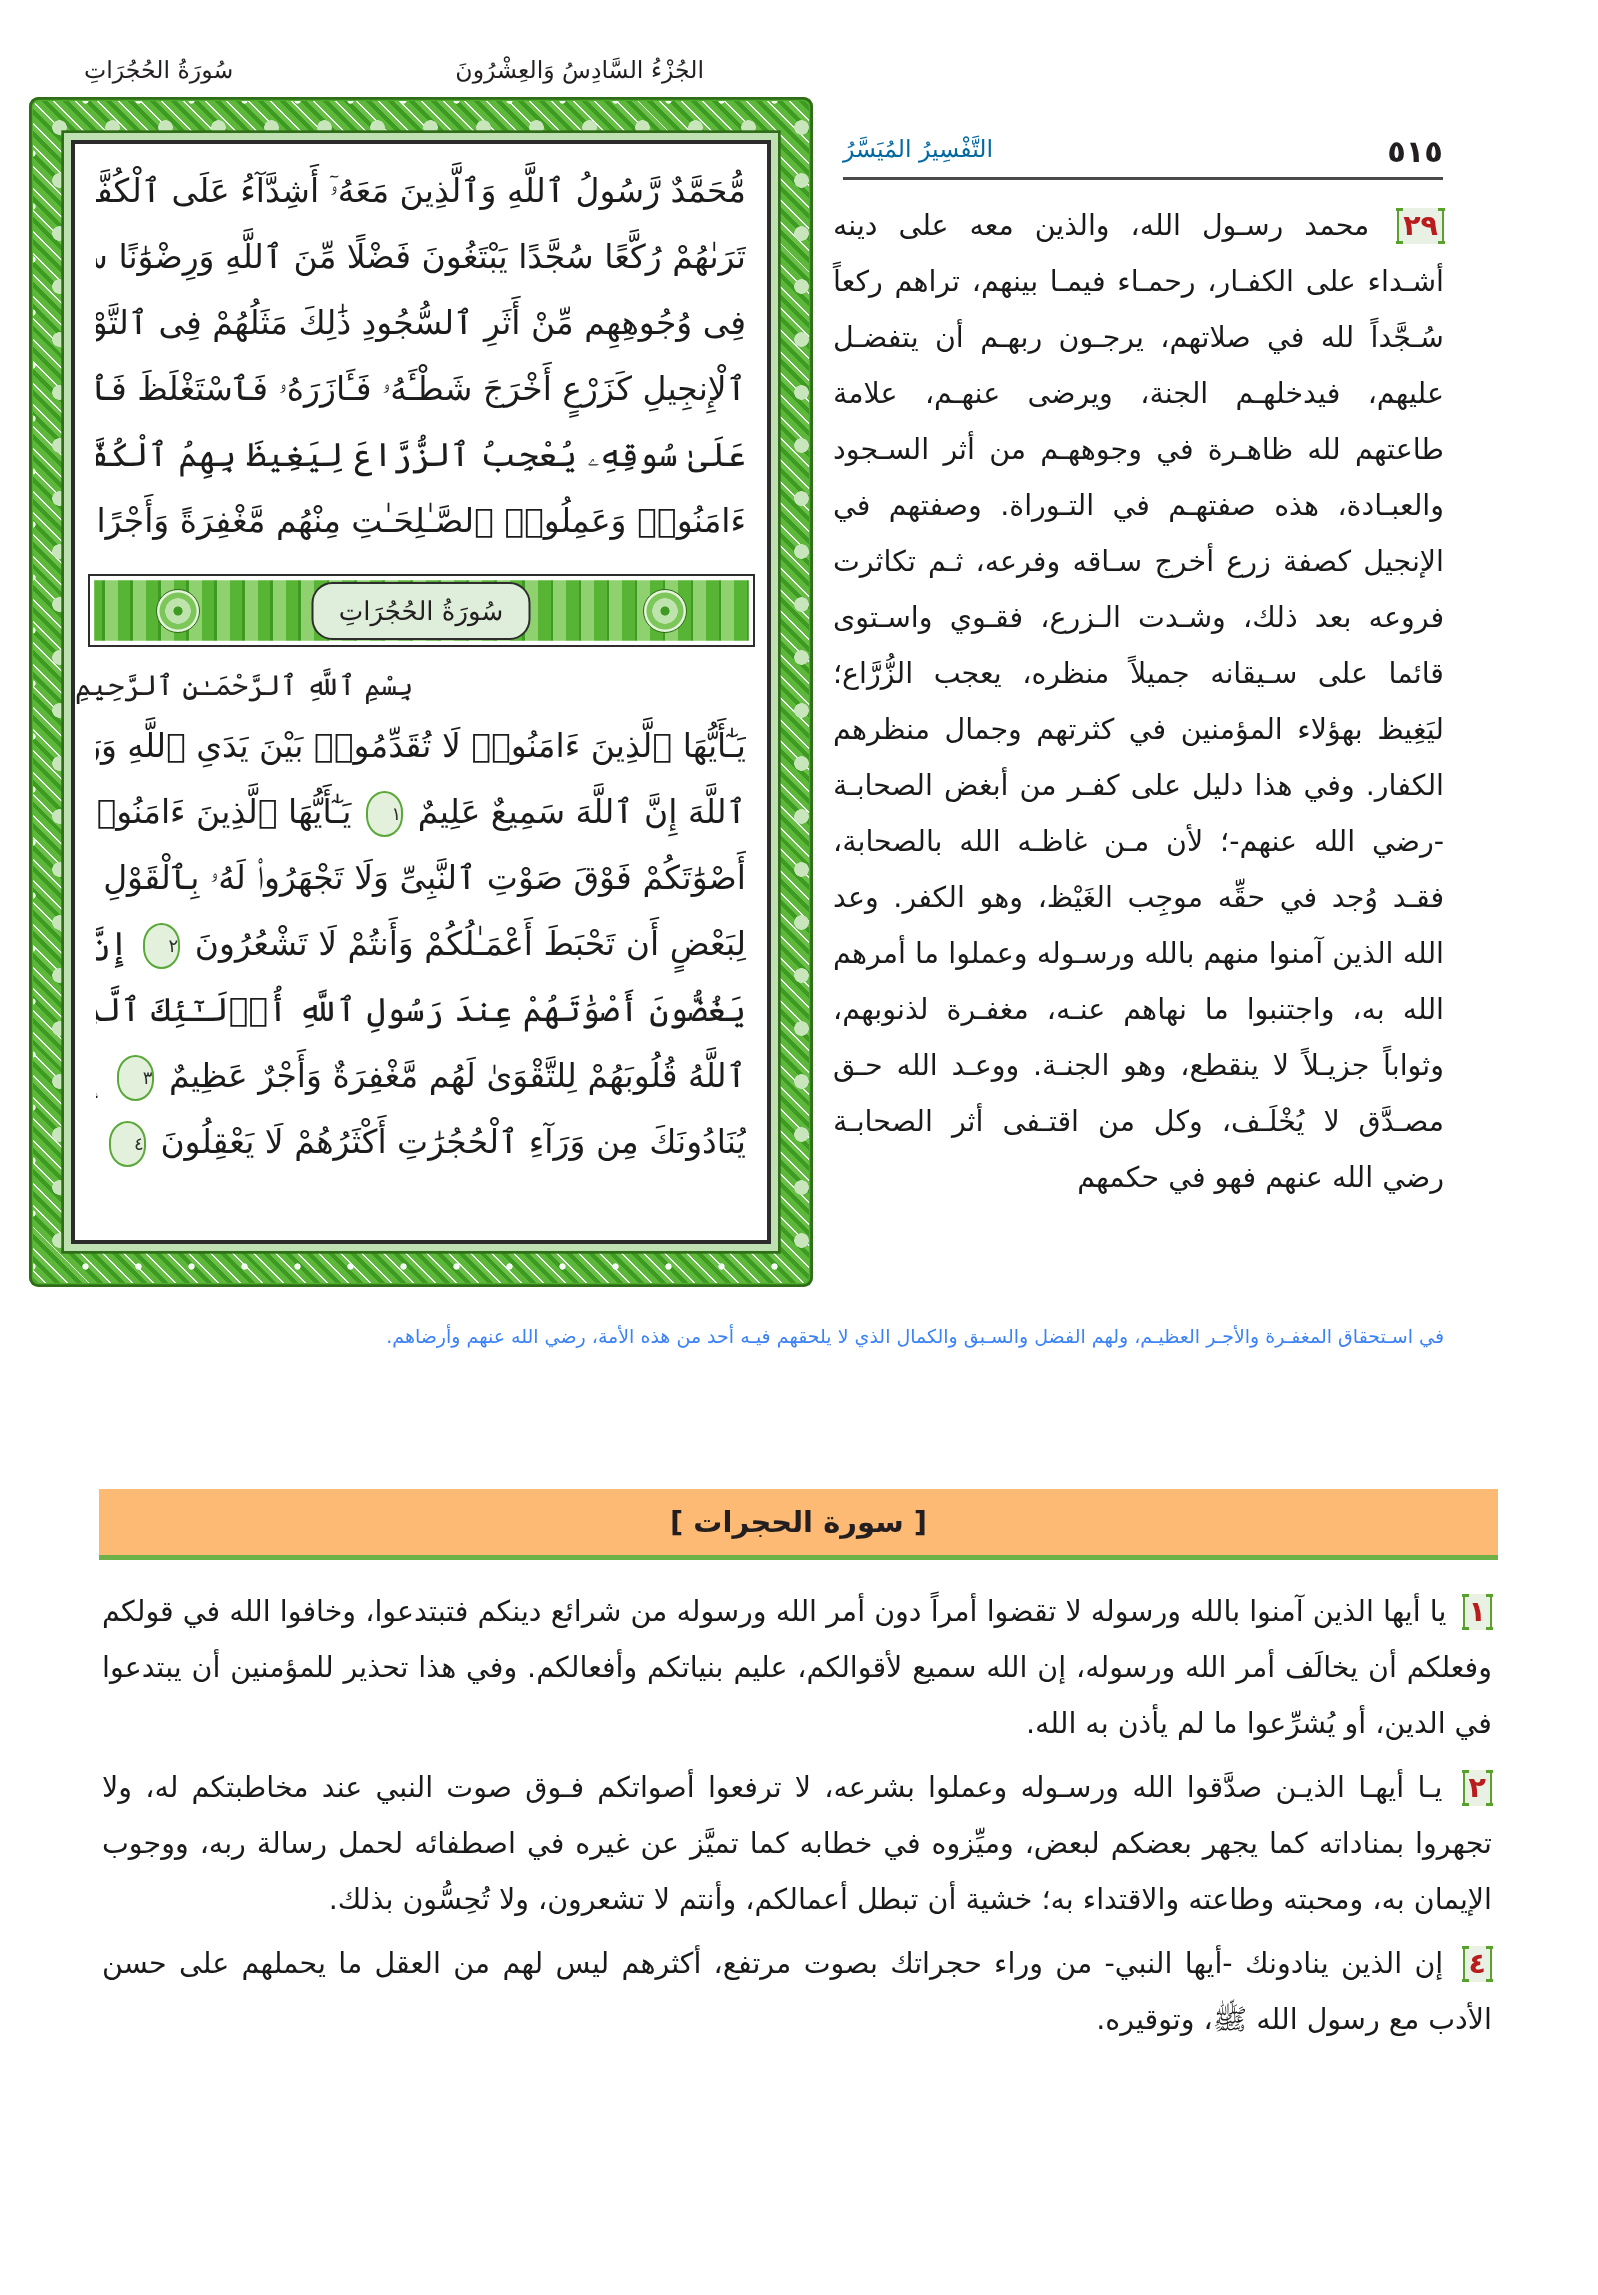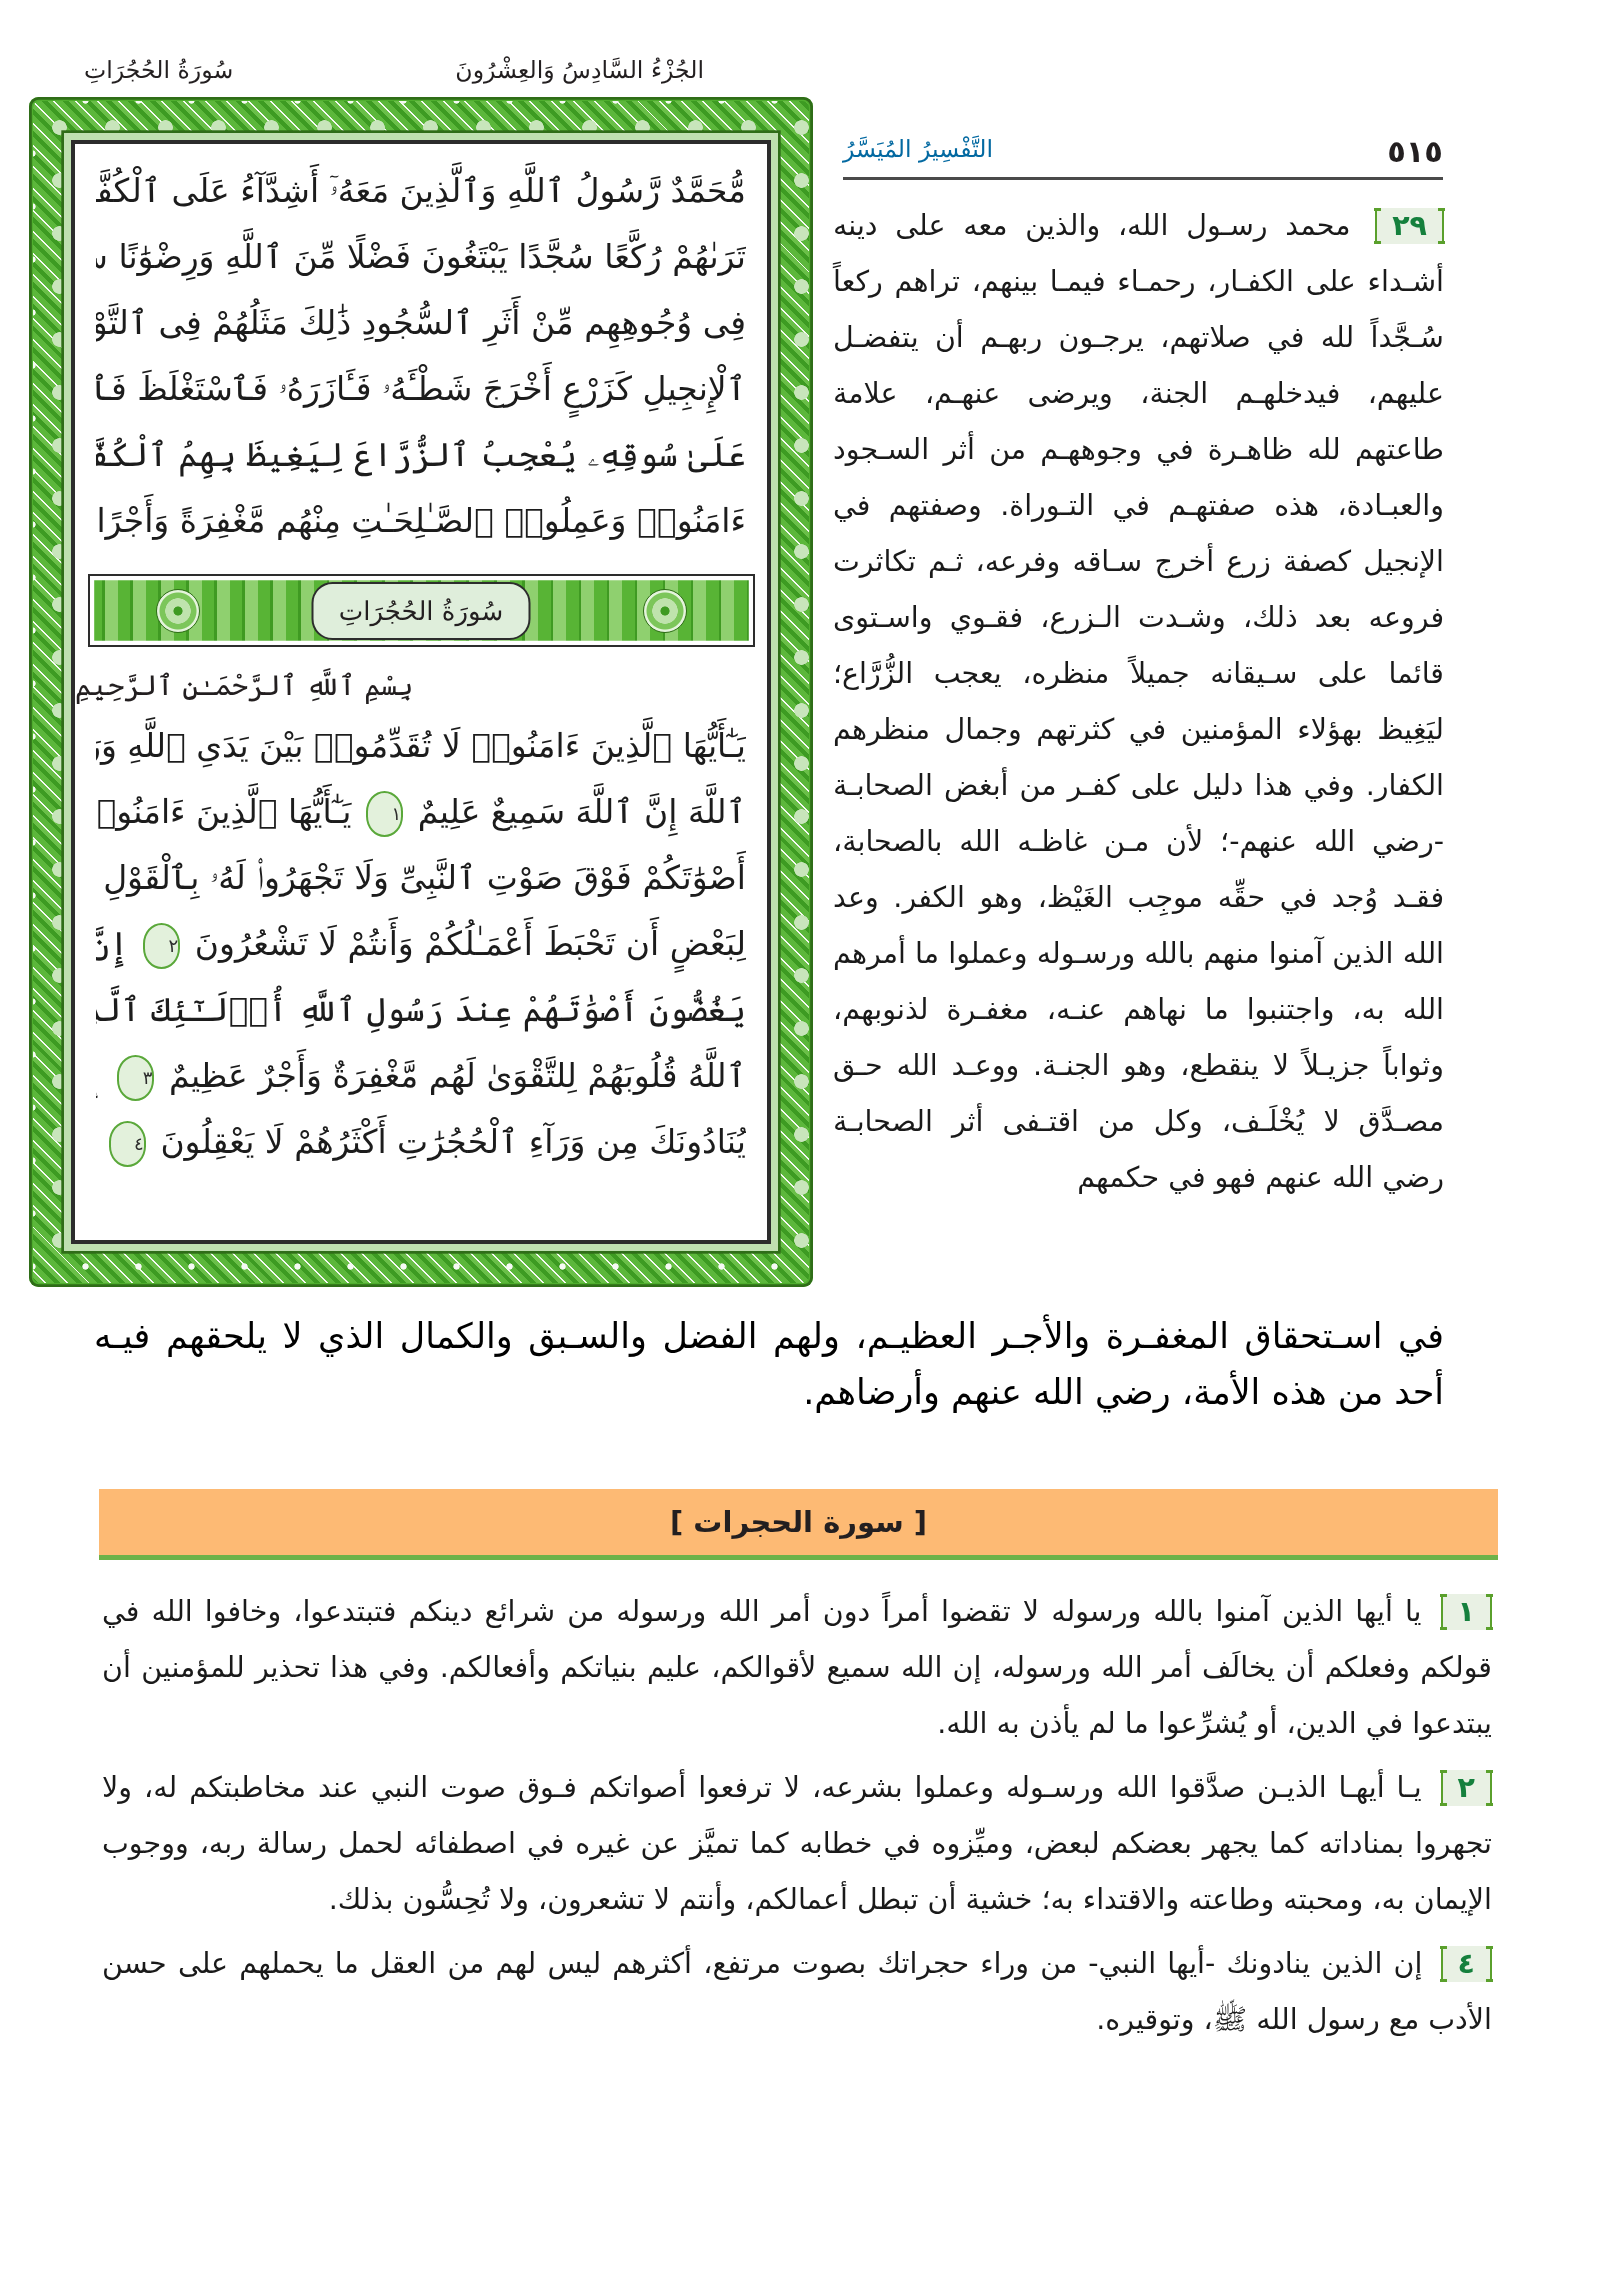--- a/index.html
+++ b/index.html
@@ -86,25 +86,25 @@
 
   
   .tafsir-col {
     position: absolute; left: 833px; top: 198px; width: 611px;
     direction: rtl; text-align: justify; text-align-last: right;
     font-family: "DejaVu Sans", sans-serif; font-size: 28.5px; line-height: 56px; color: #1a1a1a;
   }
   .tafsir-wide {
     position: absolute; left: 94px; top: 1308px; width: 1350px;
     direction: rtl; text-align: justify; text-align-last: right;
-    font-family: "DejaVu Sans", sans-serif; font-size: 35px; line-height: 56px; color: #000000;
+    font-family: "DejaVu Sans", sans-serif; font-size: 19px; line-height: 56px; color: #3b82f6;
   }
   .verse-num {
-    display: inline-block; background: #e9f1e4; color: #15803d; font-weight: bold;
-    border-left: 2.8px solid #5aa02c; border-right: 2.8px solid #5aa02c; padding: 0 15px; line-height: 36px;
+    display: inline-block; background: #e9f1e4; color: #b91c1c; font-weight: bold;
+    border-left: 2.8px solid #5aa02c; border-right: 2.8px solid #5aa02c; padding: 0 4px; line-height: 36px;
     margin-left: 7px; position: relative;
   }
   .verse-num::before, .verse-num::after {
     content: ""; position: absolute; left: -2.8px; right: -2.8px; height: 2.8px;
   }
   .verse-num::before { top: 0; border-left: 7px solid #5aa02c; border-right: 7px solid #5aa02c; }
   .verse-num::after { bottom: 0; border-left: 7px solid #5aa02c; border-right: 7px solid #5aa02c; }
 
   .section-banner {
     position: absolute; left: 99px; top: 1489px; width: 1399px; height: 66px;

